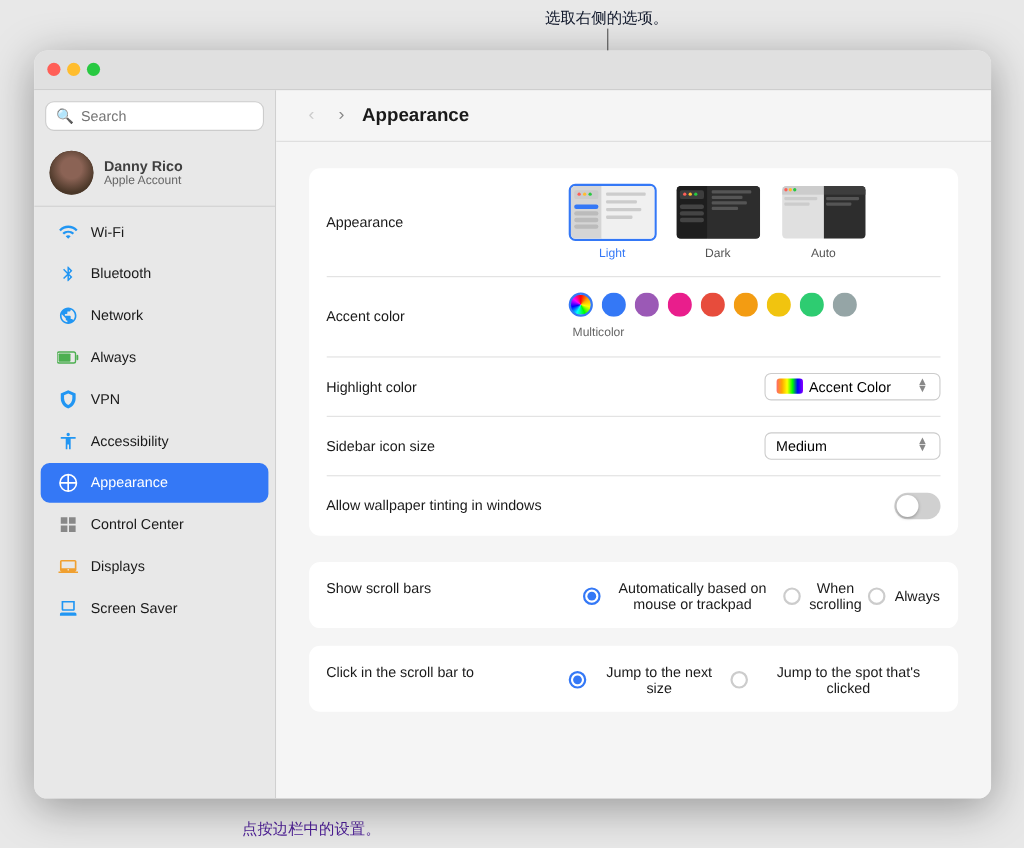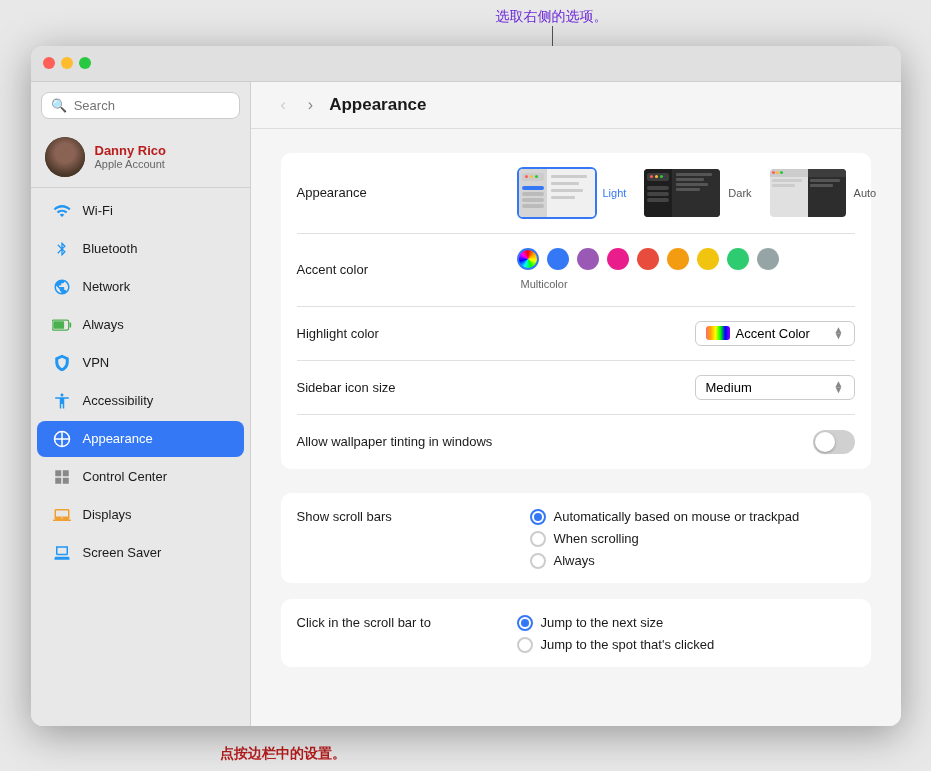--- a/index.html
+++ b/index.html
@@ -13,42 +13,41 @@
       justify-content: center;
       position: relative;
     }
 
     .annotation-top {
       position: absolute;
       top: 8px;
       left: 50%;
       transform: translateX(30px);
       font-size: 14px;
-      color: #6d28d9;
+      color: #0f172a;
       white-space: nowrap;
       text-align: right;
     }
     .annotation-top::after {
       content: '';
       position: absolute;
       bottom: -40px;
       left: 50%;
       width: 1px;
       height: 40px;
       background: #555;
     }
 
     .annotation-bottom {
       position: absolute;
       bottom: 8px;
       left: 220px;
       font-size: 14px;
-      color: #b91c1c;
+      color: #4c1d95;
       white-space: nowrap;
-      font-weight: bold;
     }
 
     .window {
       width: 870px;
       height: 680px;
       background: #f0f0f0;
       border-radius: 12px;
       box-shadow: 0 8px 40px rgba(0,0,0,0.35);
       display: flex;
       flex-direction: column;
@@ -154,21 +153,21 @@
     }
 
     .user-info {
       display: flex;
       flex-direction: column;
     }
 
     .user-name {
       font-size: 13px;
       font-weight: 600;
-      color: #b91c1c;
+      color: #404040;
     }
 
     .user-subtitle {
       font-size: 11px;
       color: #666;
     }
 
     .sidebar-item {
       display: flex;
       align-items: center;
@@ -283,21 +282,21 @@
 
     
     .appearance-options {
       display: flex;
       gap: 16px;
       align-items: flex-end;
     }
 
     .appearance-option {
       display: flex;
-      flex-direction: row;
+      flex-direction: column;
       align-items: center;
       gap: 6px;
       cursor: pointer;
     }
 
     .appearance-thumb {
       width: 80px;
       height: 52px;
       border-radius: 6px;
       overflow: hidden;
@@ -465,22 +464,23 @@
       position: absolute;
       top: 2px;
       left: 2px;
       transition: left 0.2s;
       box-shadow: 0 1px 3px rgba(0,0,0,0.3);
     }
 
     
     .radio-group {
       display: flex;
-      flex-direction: column;
+      flex-direction: row;
       gap: 6px;
+      text-align: center;
     }
     .radio-item {
       display: flex;
       align-items: center;
       gap: 8px;
       font-size: 13px;
       color: #1a1a1a;
       cursor: pointer;
     }
     .radio-circle {

